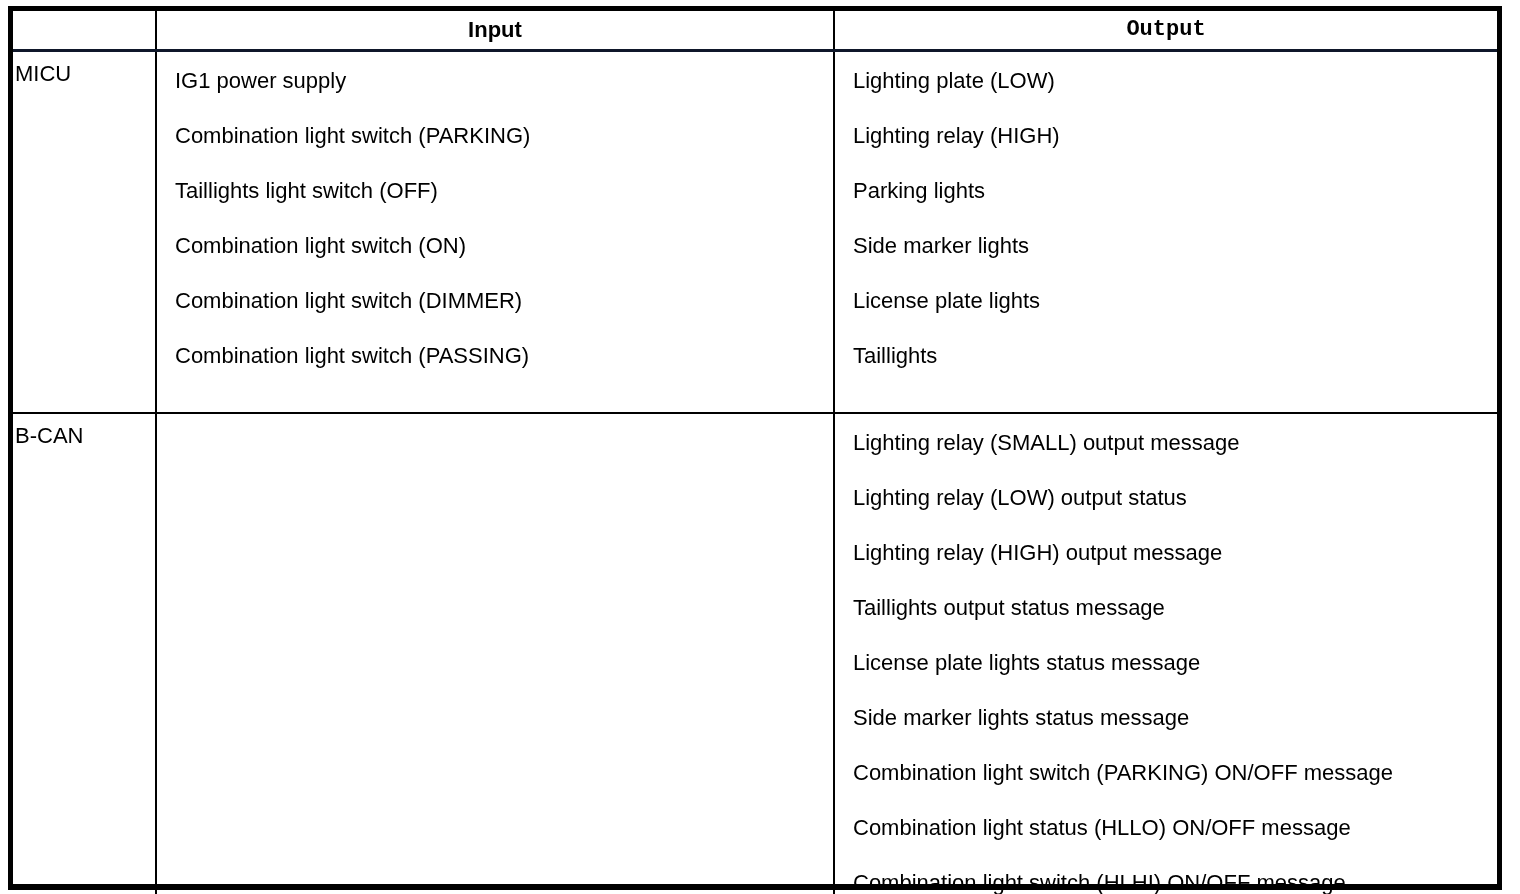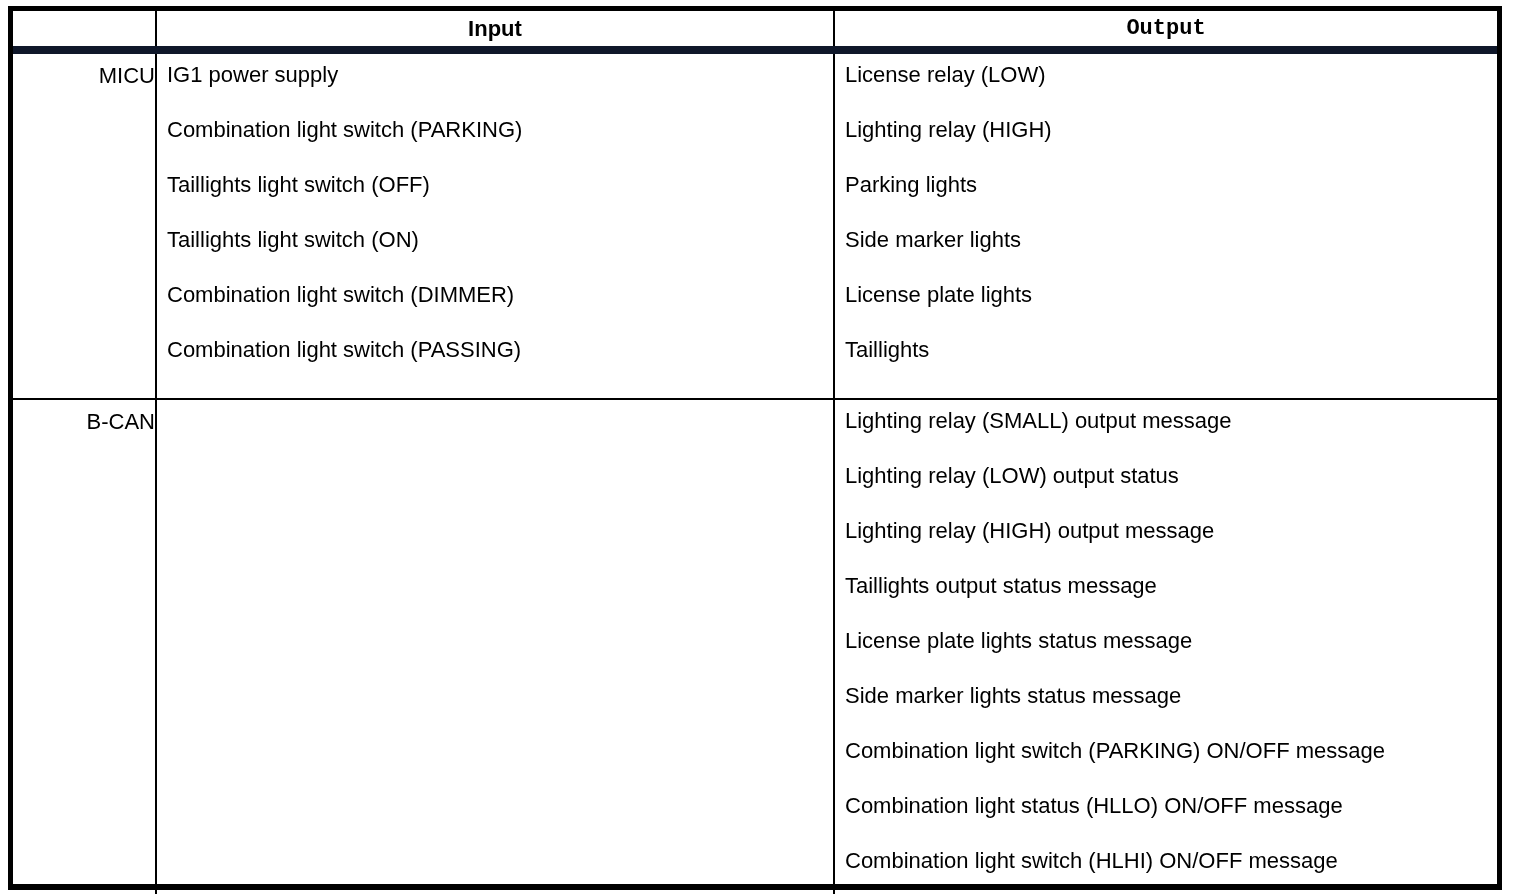--- a/index.html
+++ b/index.html
@@ -45,21 +45,21 @@
   }
 
   col.c-group { width: 143px; }
   col.c-input { width: 678px; }
   col.c-output { width: 663px; }
 
   
   .hdr-row { height: 39px; }
 
   .hdr-cell {
-    border-bottom: 8px solid #0f172a;
+    border-bottom: 3px solid #0f172a;
     border-right: 2px solid #000;
     text-align: center;
     vertical-align: middle;
     font-size: 22px;
     font-weight: bold;
     padding: 0;
     line-height: 1;
   }
   .hdr-cell.last { border-right: 0; font-family: Liberation Mono, monospace; }
   .hdr-cell.blank { border-right: 2px solid #000; }
@@ -72,26 +72,25 @@
   }
   .body-cell.last { border-right: 0; }
 
   .sec-row-micu > .body-cell { border-bottom: 2px solid #000; }
 
   .group-label {
     font-size: 22px;
     line-height: 1;
     padding: 11px 0 0 2px;
     white-space: nowrap;
-    text-align: right;
   }
 
   .item-list {
     list-style: none;
-    margin: 4px;
+    margin: 12px;
     padding: 6px 16px 0 0;
   }
   .item {
     font-size: 22px;
     line-height: 1;
     height: 55px;
     padding-left: 6px;
     white-space: nowrap;
   }
   .item > span { display: inline-block; }
@@ -121,29 +120,29 @@
         <tr class="sec-row-micu">
           <td class="body-cell">
             <div class="group-label">MICU</div>
           </td>
 
           <td class="body-cell">
             <ul class="item-list">
               <li class="item"><span>IG1 power supply</span></li>
               <li class="item"><span>Combination light switch (PARKING)</span></li>
               <li class="item"><span>Taillights light switch (OFF)</span></li>
-              <li class="item"><span>Taillights light switch (ON)</span></li>
+              <li class="item"><span>Combination light switch (ON)</span></li>
               <li class="item"><span>Combination light switch (DIMMER)</span></li>
               <li class="item"><span>Combination light switch (PASSING)</span></li>
             </ul>
           </td>
 
           <td class="body-cell last">
             <ul class="item-list">
-              <li class="item"><span>License relay (LOW)</span></li>
+              <li class="item"><span>Lighting plate (LOW)</span></li>
               <li class="item"><span>Lighting relay (HIGH)</span></li>
               <li class="item"><span>Parking lights</span></li>
               <li class="item"><span>Side marker lights</span></li>
               <li class="item"><span>License plate lights</span></li>
               <li class="item"><span>Taillights</span></li>
             </ul>
           </td>
         </tr>
 
         <tr class="sec-row-bcan">

